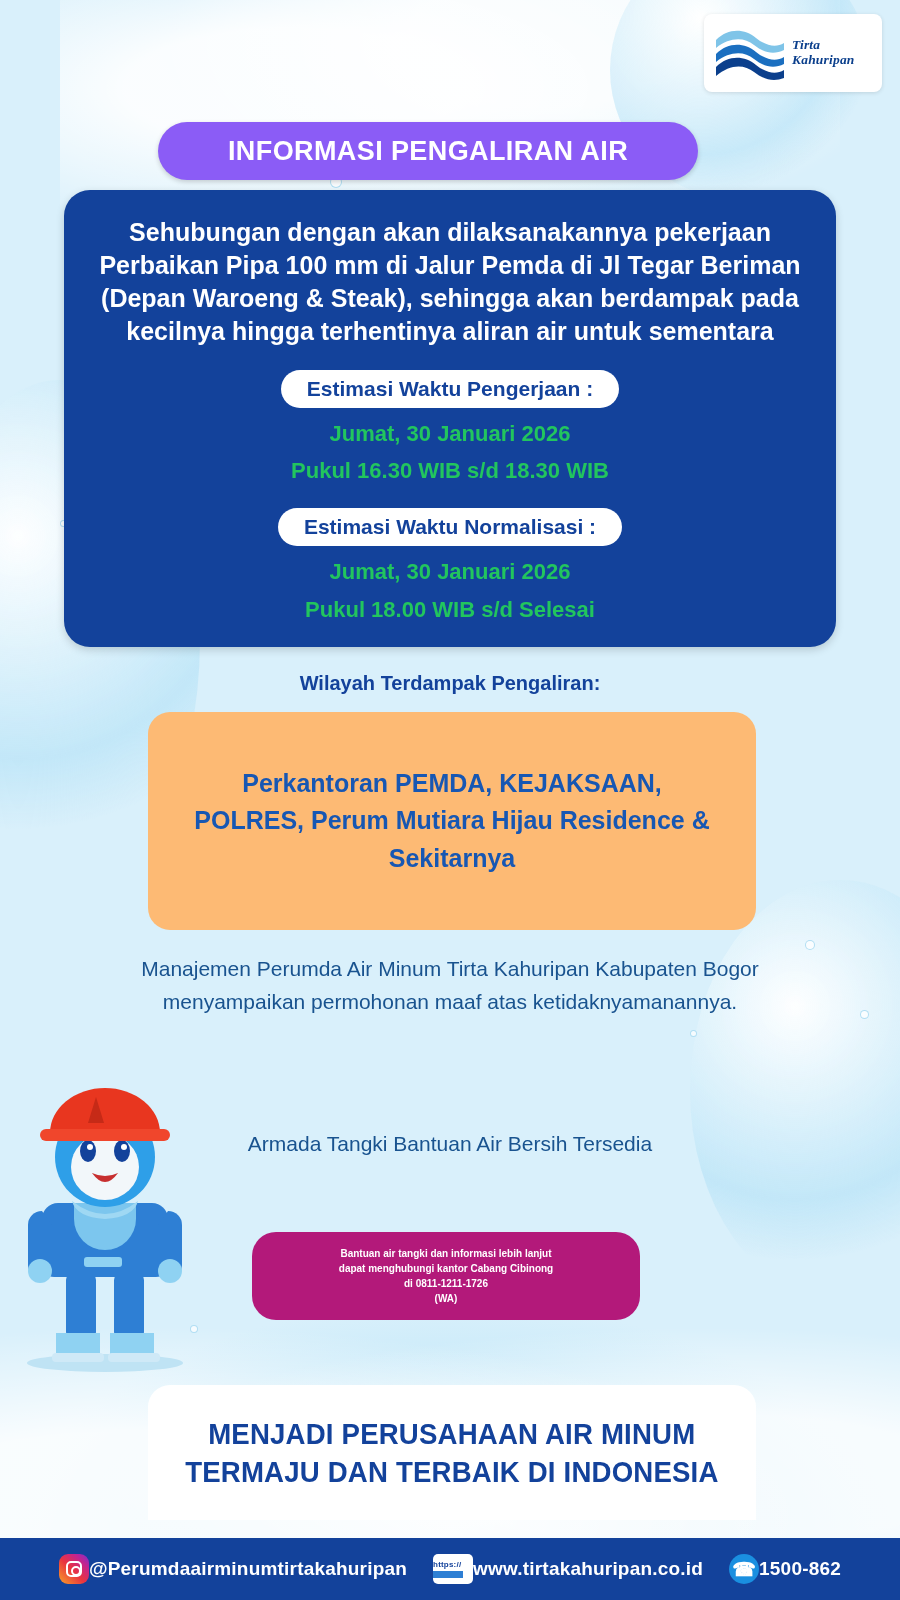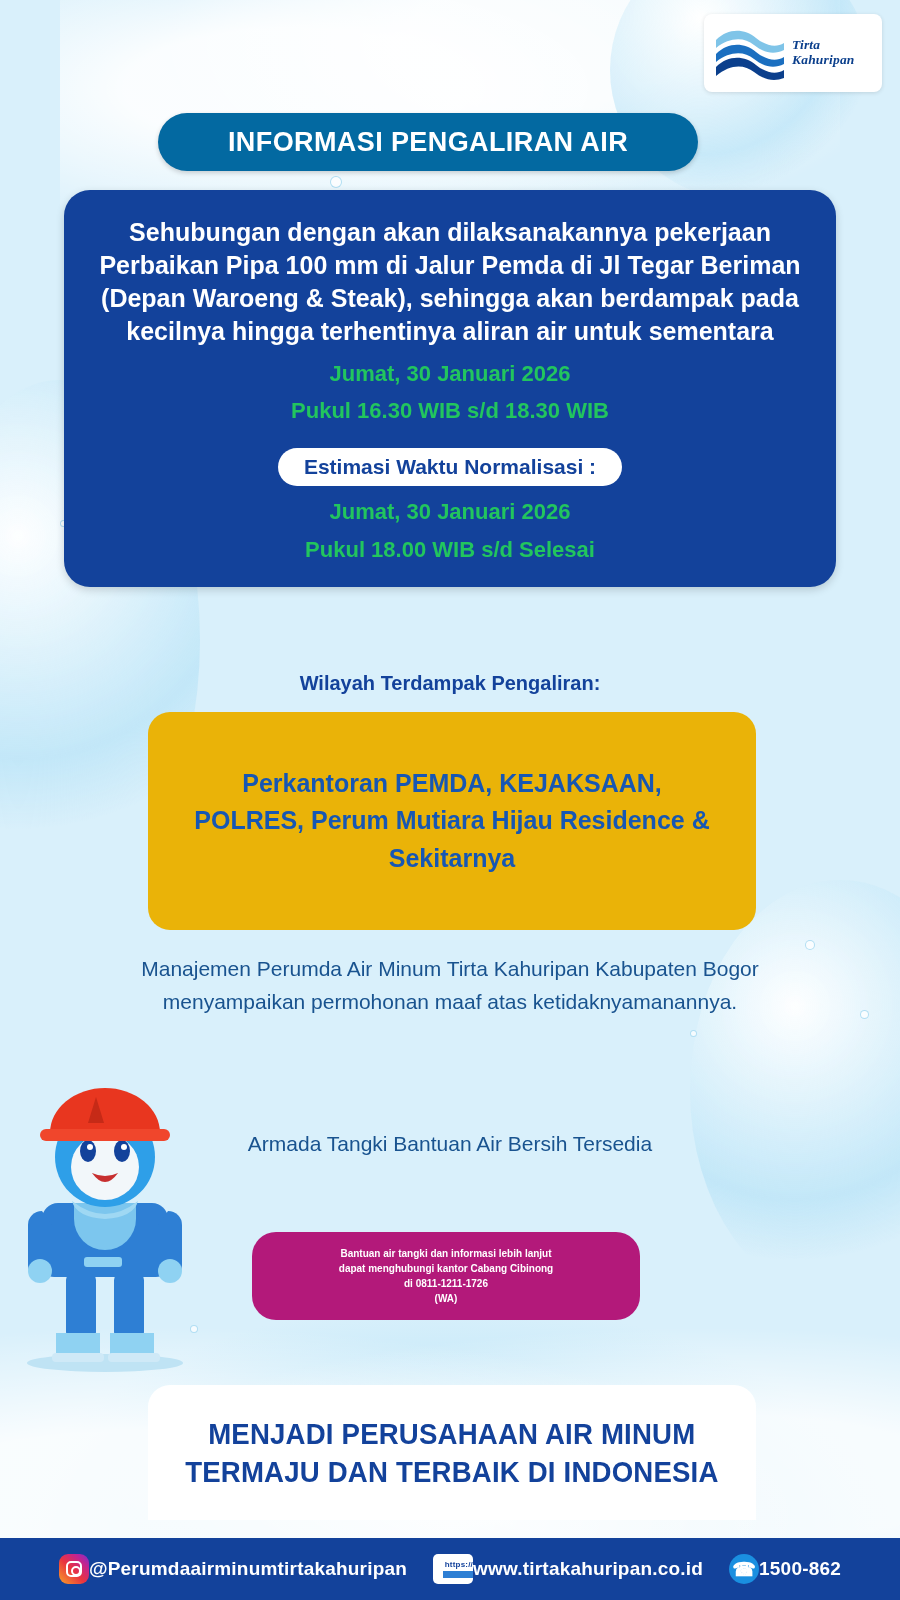--- a/index.html
+++ b/index.html
@@ -63,23 +63,23 @@
     font-weight: bold;
     font-size: 13.5px;
     color: #0b3f8c;
     letter-spacing: .2px;
     line-height: 1.1;
   }
 
   
   .title-pill {
     position: absolute;
-    top: 113px; left: 158px;
+    top: 122px; left: 158px;
     width: 540px; height: 58px;
-    background: #0369a1;
+    background: #8b5cf6;
     border-radius: 29px;
     display: flex; align-items: center; justify-content: center;
     box-shadow: 0 2px 5px rgba(0,0,0,0.18);
   }
   .title-pill span {
     color: #ffffff;
     font-size: 27px;
     font-weight: bold;
     letter-spacing: .4px;
   }
@@ -127,21 +127,21 @@
     top: 672px; left: 0; right: 0;
     text-align: center;
     color: #13429b;
     font-size: 20px;
     font-weight: bold;
   }
   .area-card {
     position: absolute;
     top: 712px; left: 148px;
     width: 608px; height: 218px;
-    background: #eab308;
+    background: #fdba74;
     border-radius: 22px;
     display: flex; align-items: center; justify-content: center;
     padding: 0 36px;
   }
   .area-card span {
     color: #1757b3;
     font-size: 25px;
     font-weight: bold;
     line-height: 1.5;
     text-align: center;
@@ -233,21 +233,21 @@
   .ig-icon i {
     width: 16px; height: 16px; border: 2.2px solid #fff; border-radius: 5px;
     position: relative; display: block;
   }
   .ig-icon i::after {
     content: ""; position: absolute; left: 3px; top: 3px;
     width: 6px; height: 6px; border: 2px solid #fff; border-radius: 50%;
   }
   .web-icon {
     width: 40px; height: 30px; border-radius: 5px; background: #ffffff;
-    display: flex; flex-direction: column; align-items: flex-end; justify-content: center;
+    display: flex; flex-direction: column; align-items: flex-start; justify-content: center;
     overflow: hidden;
   }
   .web-icon b { font-size: 8px; color: #13429b; line-height: 1; }
   .web-icon u { display: block; width: 30px; height: 7px; background: #2e7fd4; margin-top: 2px; }
   .tel-icon {
     width: 30px; height: 30px; border-radius: 50%; background: #1a8fe0;
     display: flex; align-items: center; justify-content: center;
     color: #fff; font-size: 16px;
   }
 </style>
@@ -277,20 +277,21 @@
   <div class="logo-text">Tirta Kahuripan</div>
 </div>
 
 <div class="title-pill">
   <span>INFORMASI PENGALIRAN AIR</span>
 </div>
 
 <div class="panel">
   <div class="panel-intro">Sehubungan dengan akan dilaksanakannya pekerjaan Perbaikan Pipa 100 mm di Jalur Pemda di Jl Tegar Beriman (Depan Waroeng &amp; Steak), sehingga akan berdampak pada kecilnya hingga terhentinya aliran air untuk sementara</div>
 
+  <div class="label-pill">Estimasi Waktu Pengerjaan :</div>
   <div class="panel-line first">Jumat, 30 Januari 2026</div>
   <div class="panel-line">Pukul 16.30 WIB s/d 18.30 WIB</div>
 
   <div class="label-pill">Estimasi Waktu Normalisasi :</div>
   <div class="panel-line first">Jumat, 30 Januari 2026</div>
   <div class="panel-line">Pukul 18.00 WIB s/d Selesai</div>
 </div>
 
 <div class="area-heading">Wilayah Terdampak Pengaliran:</div>
 <div class="area-card">

